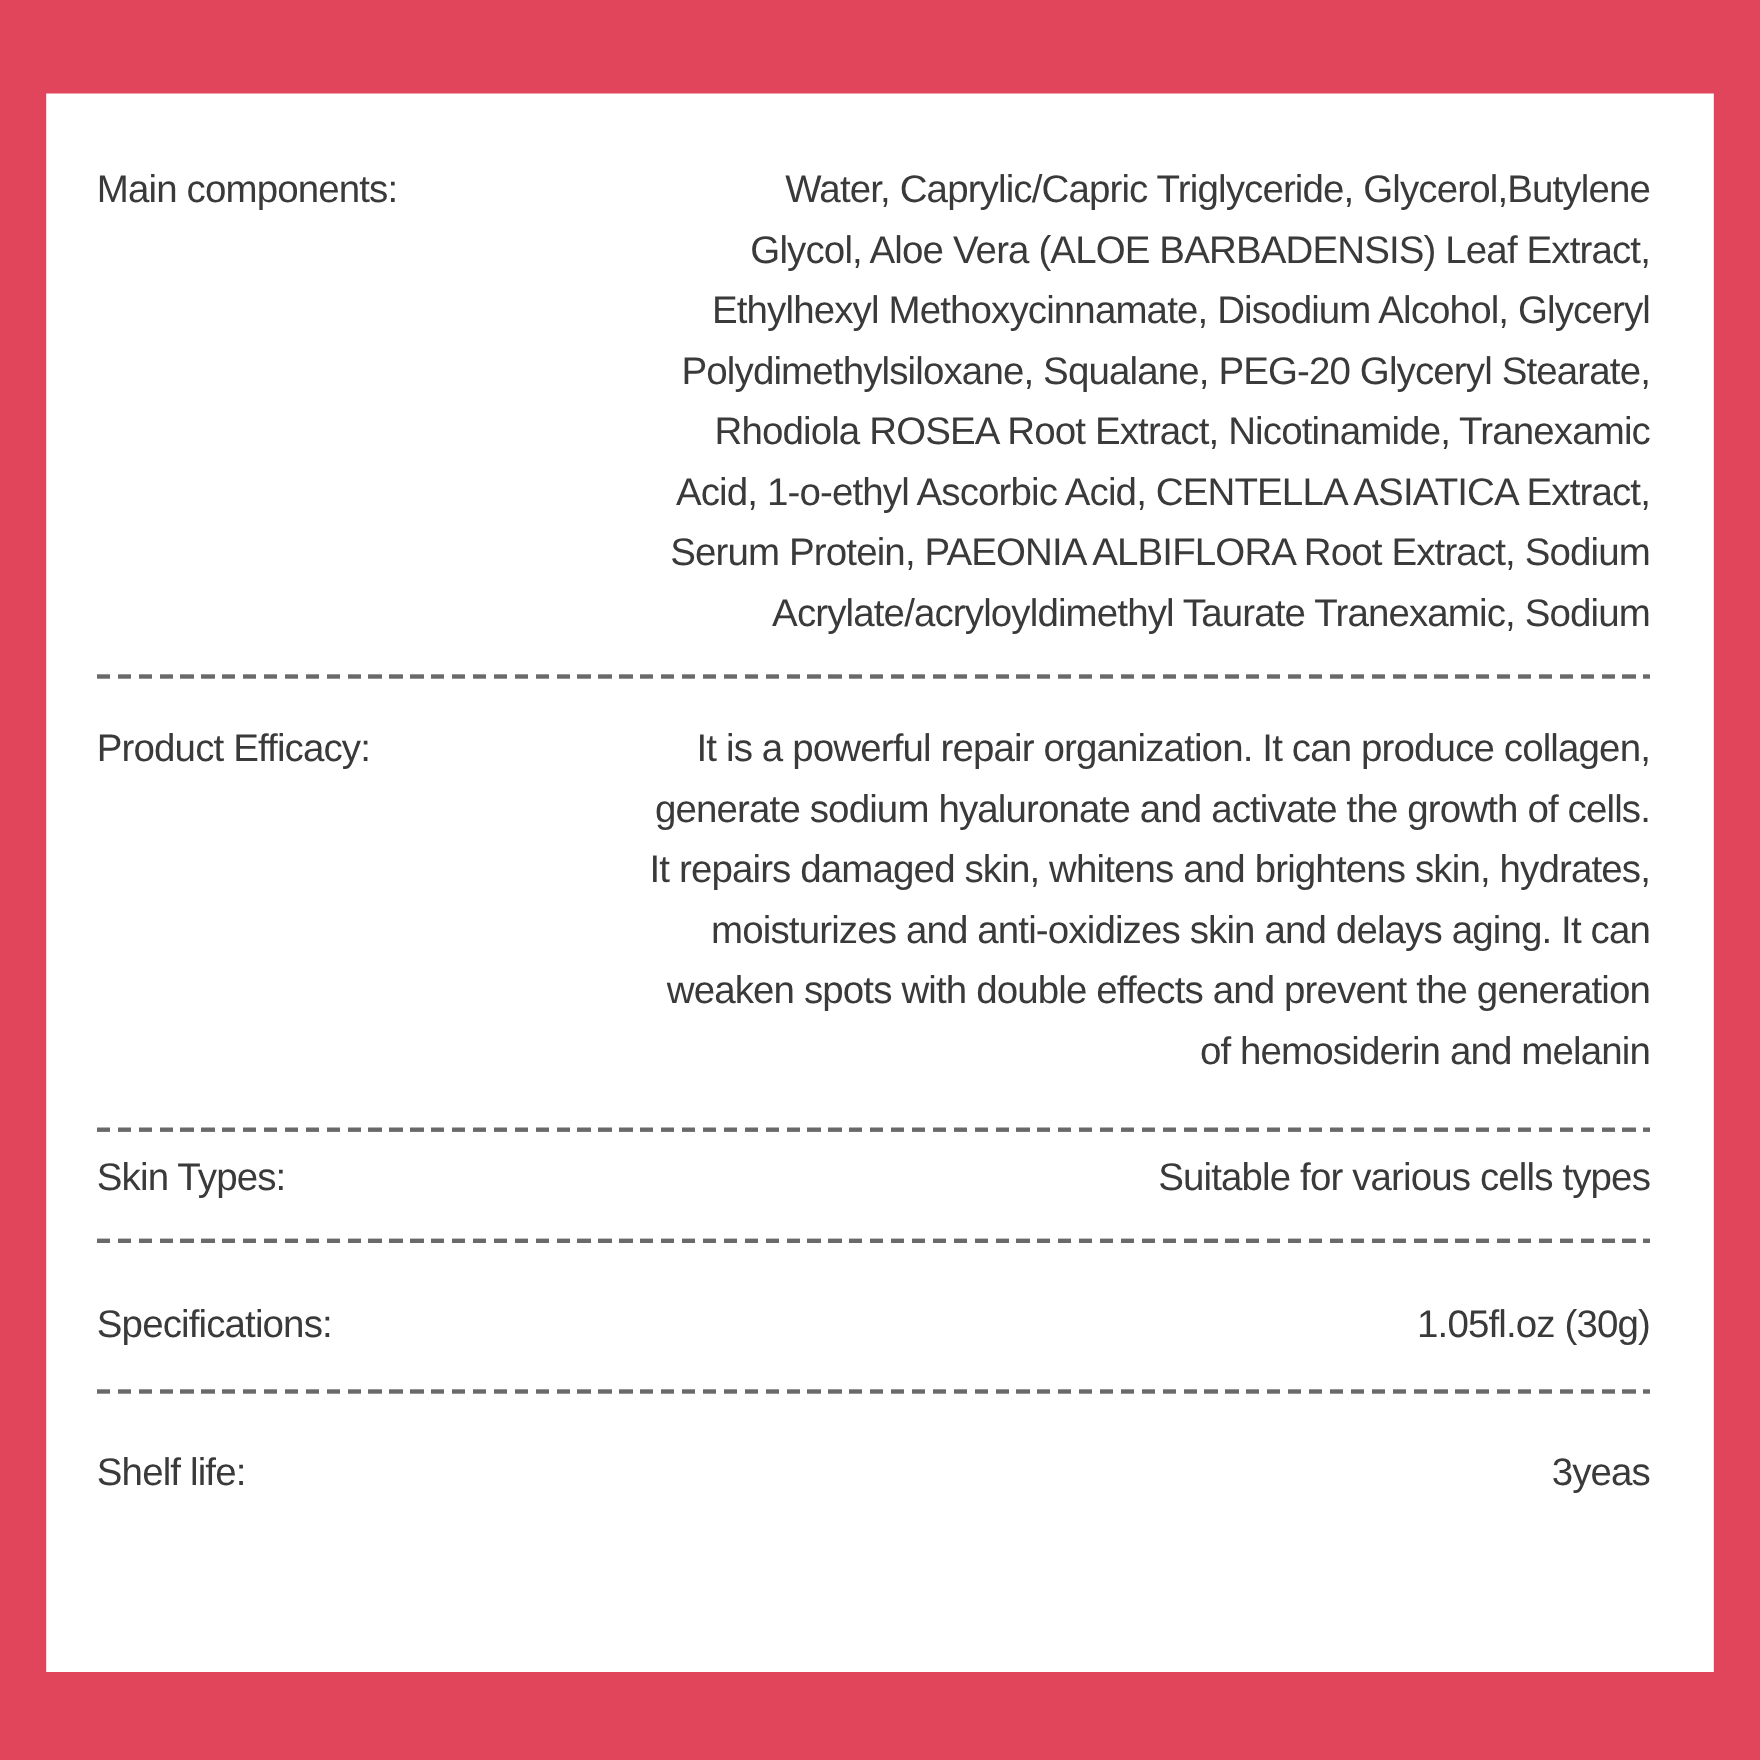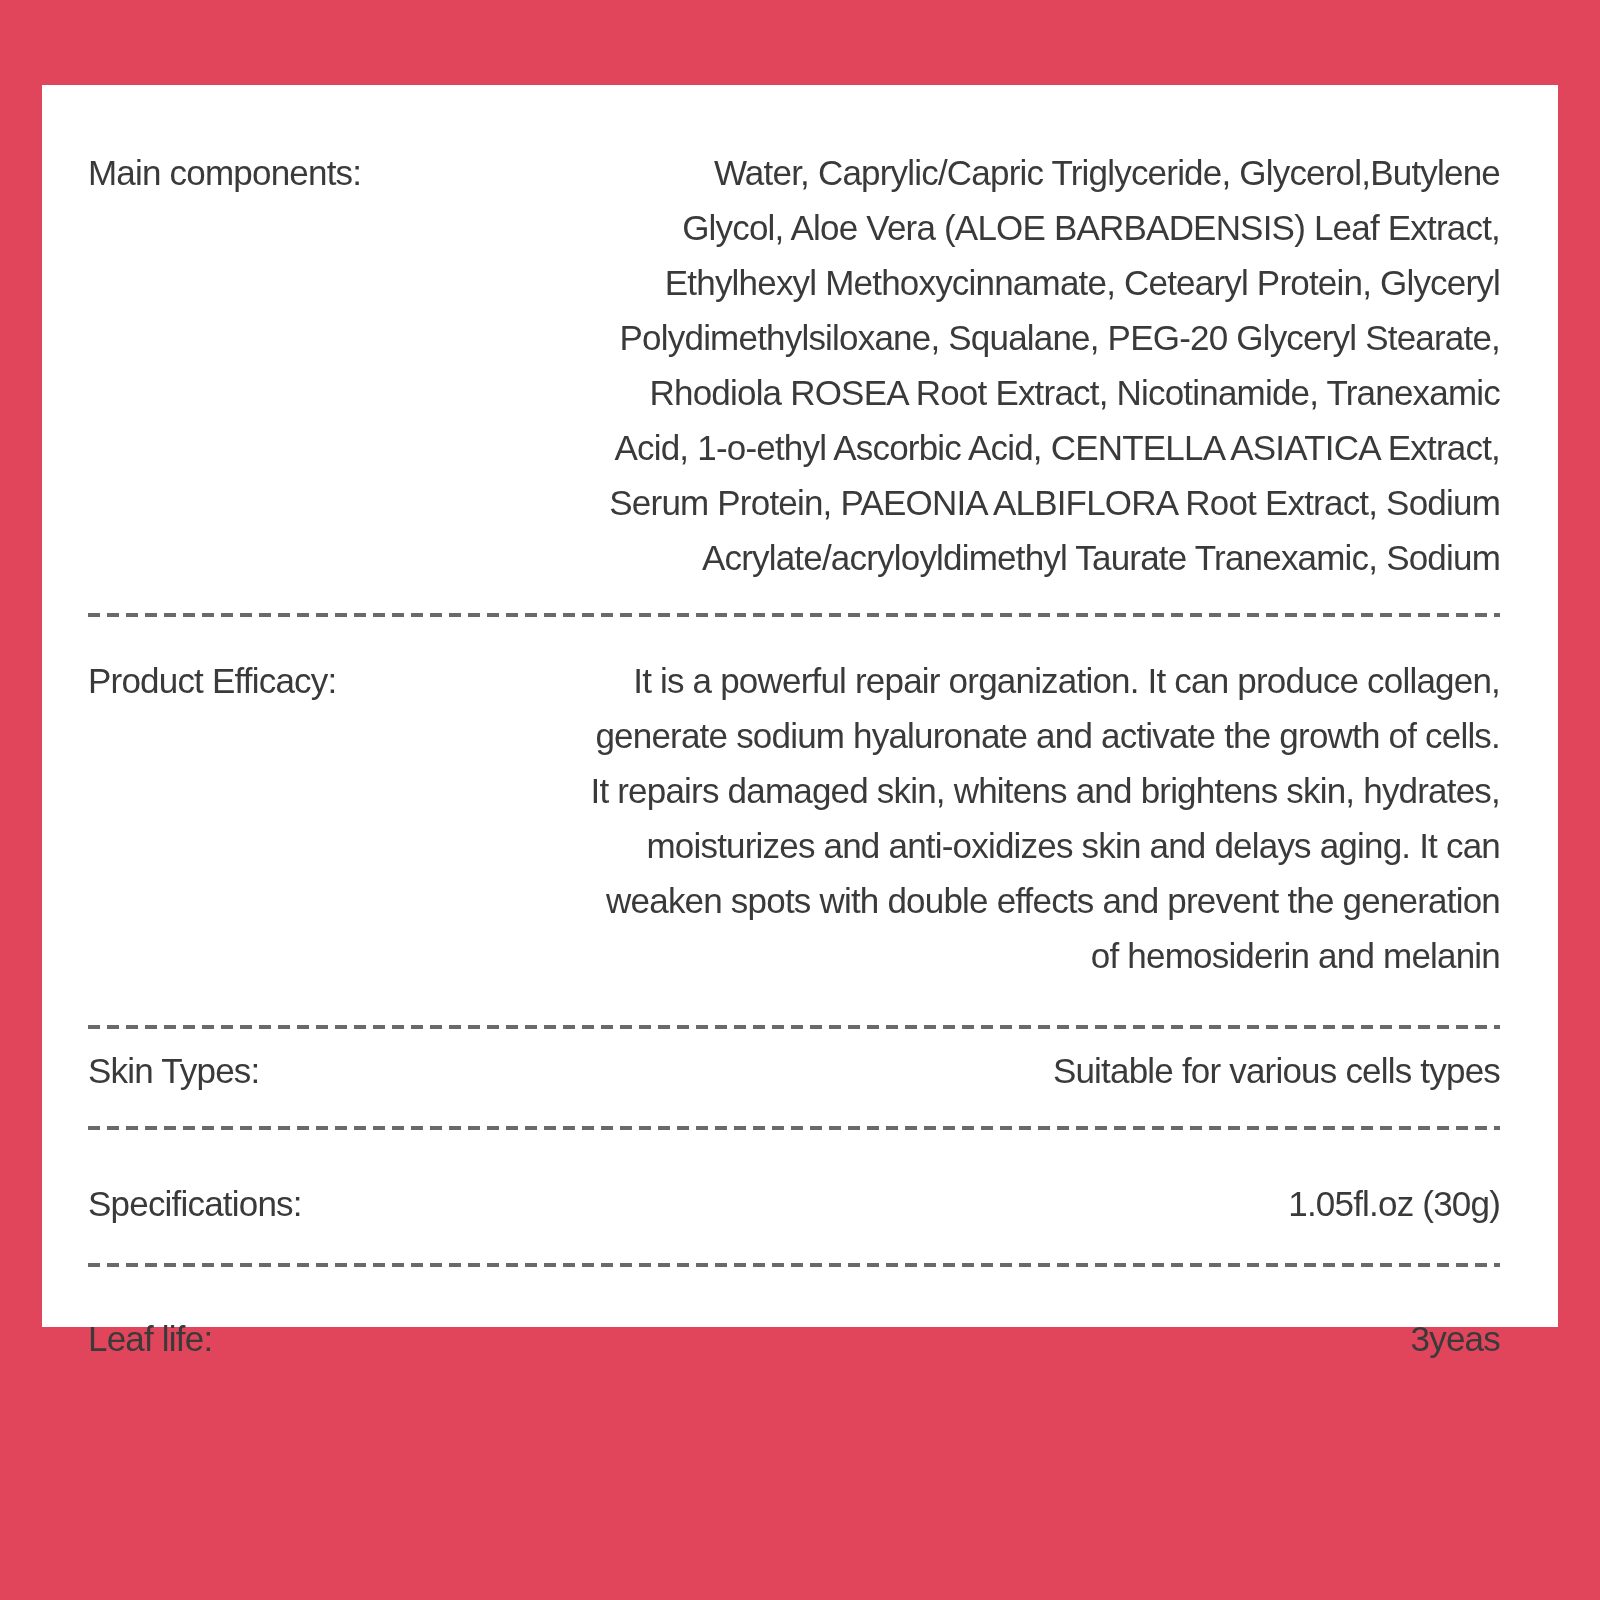--- a/index.html
+++ b/index.html
@@ -19,21 +19,21 @@
     width: 1600px;
     height: 1600px;
     background: var(--frame);
     overflow: hidden;
   }
   .panel {
     position: absolute;
     left: 42px;
     top: 85px;
     width: 1516px;
-    height: 1242px;
+    height: 1435px;
     background: var(--panel);
   }
   .content {
     padding: 60px 58px 0 46px;
   }
   .row {
     display: flex;
     align-items: flex-start;
   }
   .label {
@@ -70,21 +70,21 @@
 
 <div class="stage">
   <div class="panel">
     <div class="content">
 
       <section class="row">
         <div class="label">Main components:</div>
         <div class="value">
             <div class="ln">Water, Caprylic/Capric Triglyceride, Glycerol,Butylene</div>
             <div class="ln">Glycol, Aloe Vera (ALOE BARBADENSIS) Leaf Extract,</div>
-            <div class="ln">Ethylhexyl Methoxycinnamate, Cetearyl Protein, Glyceryl</div>
+            <div class="ln">Ethylhexyl Methoxycinnamate, Disodium Alcohol, Glyceryl</div>
             <div class="ln">Polydimethylsiloxane, Squalane, PEG-20 Glyceryl Stearate,</div>
             <div class="ln">Rhodiola ROSEA Root Extract, Nicotinamide, Tranexamic</div>
             <div class="ln">Acid, 1-o-ethyl Ascorbic Acid, CENTELLA ASIATICA Extract,</div>
             <div class="ln">Serum Protein, PAEONIA ALBIFLORA Root Extract, Sodium</div>
             <div class="ln">Acrylate/acryloyldimethyl Taurate Tranexamic, Sodium</div>
           </div>
       </section>
 
       <div class="sep sep-1"></div>
 
@@ -114,21 +114,21 @@
       <section class="row">
         <div class="label">Specifications:</div>
         <div class="value">
             <div class="ln">1.05fl.oz (30g)</div>
           </div>
       </section>
 
       <div class="sep sep-4"></div>
 
       <section class="row">
-        <div class="label">Leaf life:</div>
+        <div class="label">Shelf life:</div>
         <div class="value">
             <div class="ln">3yeas</div>
           </div>
       </section>
 
     </div>
   </div>
 </div>
 
 </body></html>

